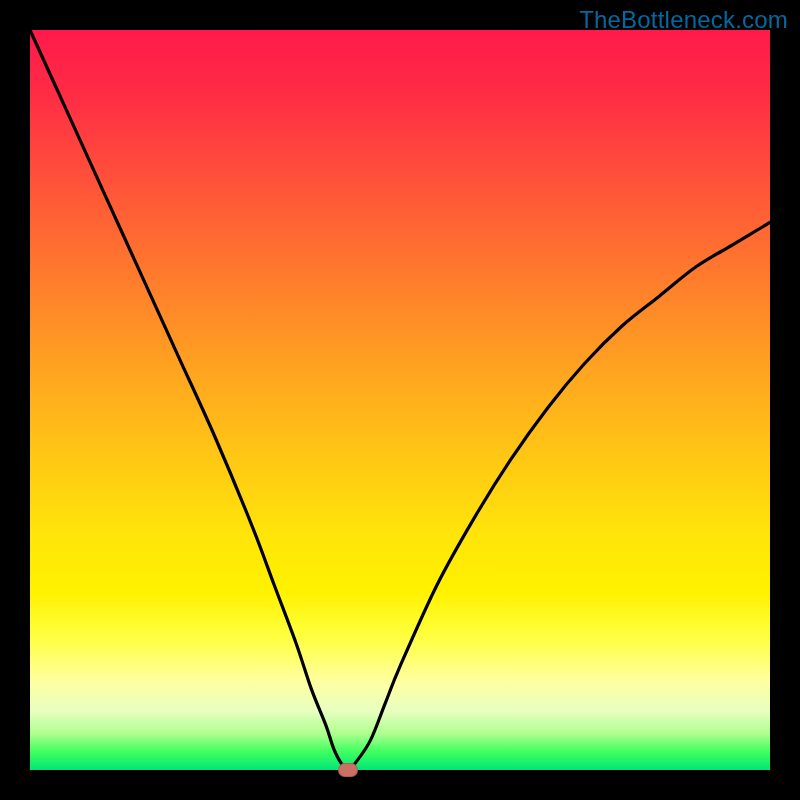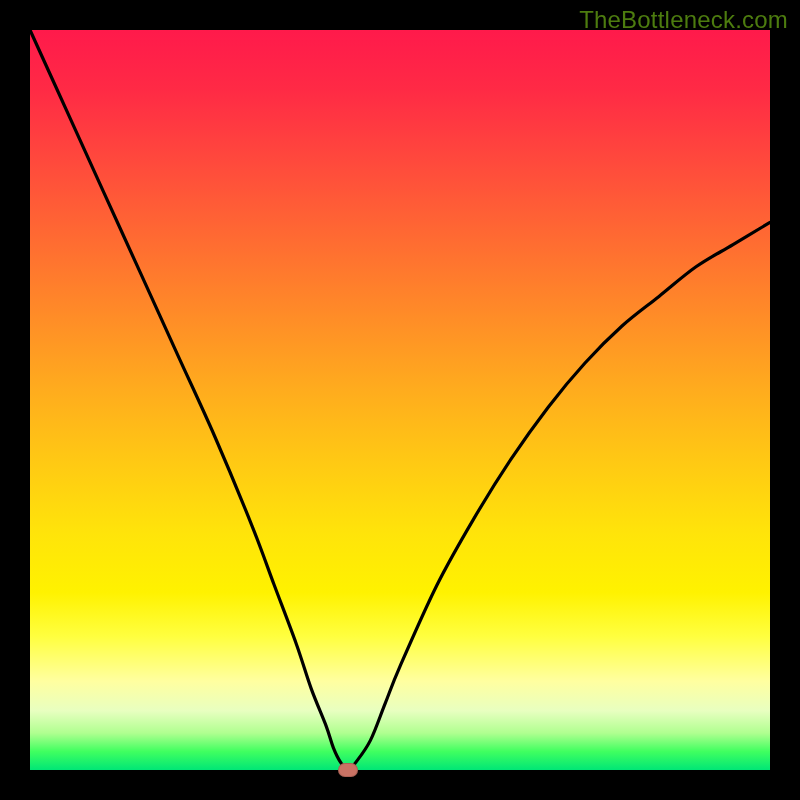--- a/index.html
+++ b/index.html
@@ -38,21 +38,21 @@
       #e8ffc0 92%,
       #b0ff90 95%,
       #40ff60 97.5%,
       #00e676 100%
     );
   }
   .watermark {
     position: absolute;
     top: 6px;
     right: 12px;
-    color: #4d7c0f;
+    color: #0369a1;
     font-size: 24px;
     font-weight: 500;
     letter-spacing: 0.2px;
     user-select: none;
   }
   svg.curve {
     position: absolute;
     left: 0;
     top: 0;
     width: 740px;

